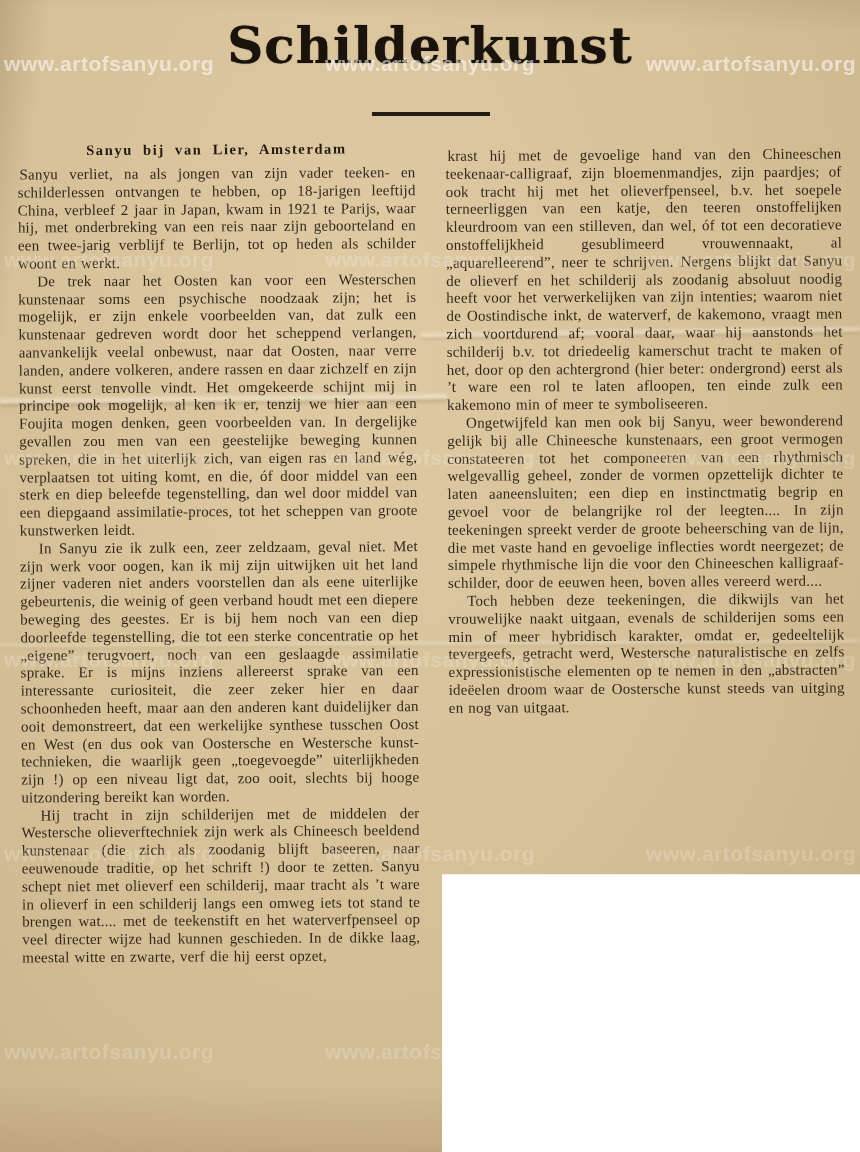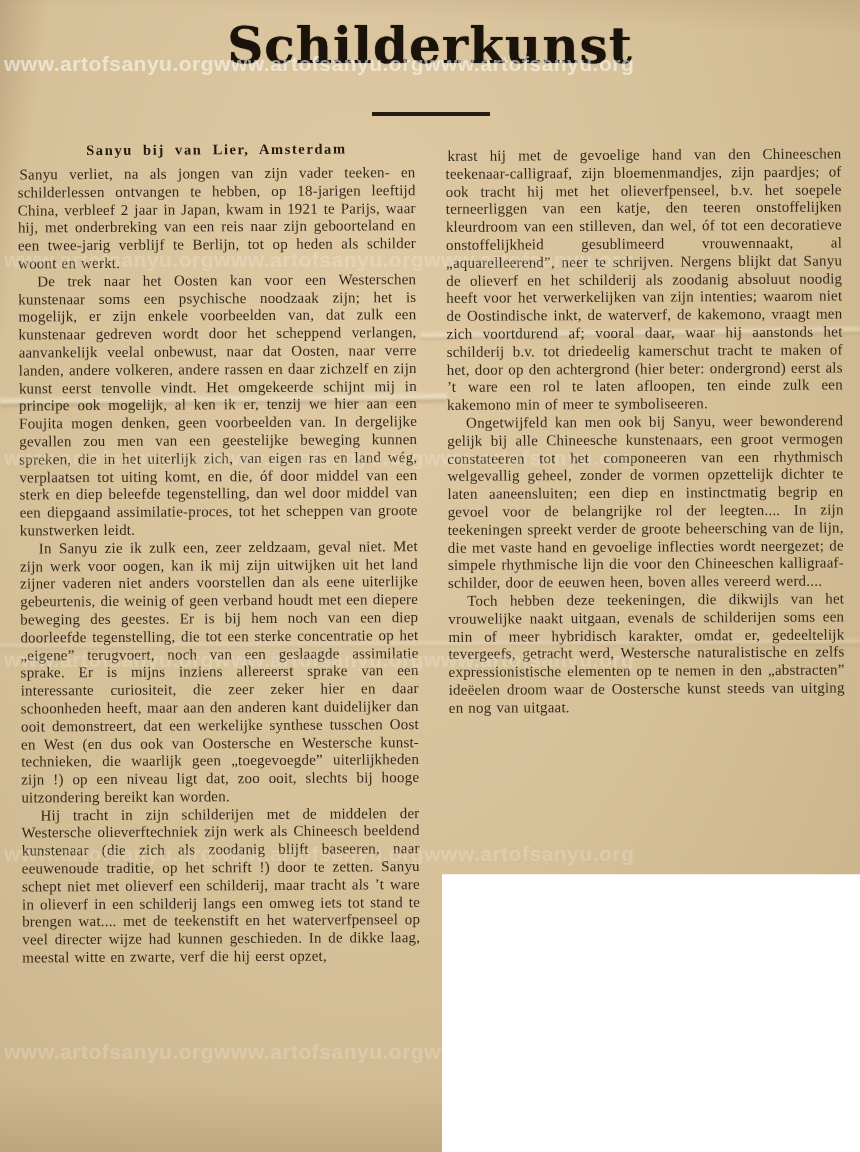--- a/index.html
+++ b/index.html
@@ -70,21 +70,21 @@
     color:rgba(38,29,18,0.95);
     text-align:justify;
   }
   .col-left{left:20px;top:164px;width:398px;height:976px;}
   .col-right{left:448px;top:148px;width:396px;height:710px;}
   .col p{margin:0;text-indent:19px;}
   .col p.no-indent{text-indent:2px;}
   
   .wm-row{
     position:absolute;left:0;width:860px;
-    display:flex;
+    display:flex;justify-content:space-between;
     padding:0 4px;box-sizing:border-box;
     font-family:"Liberation Sans", sans-serif;
     font-weight:bold;font-size:21px;letter-spacing:0.5px;
     color:#ffffff;
     pointer-events:none;
     z-index:6;
   }
   .wm-strong{opacity:0.55;}
   .wm-faint{opacity:0.20;}
 </style>

